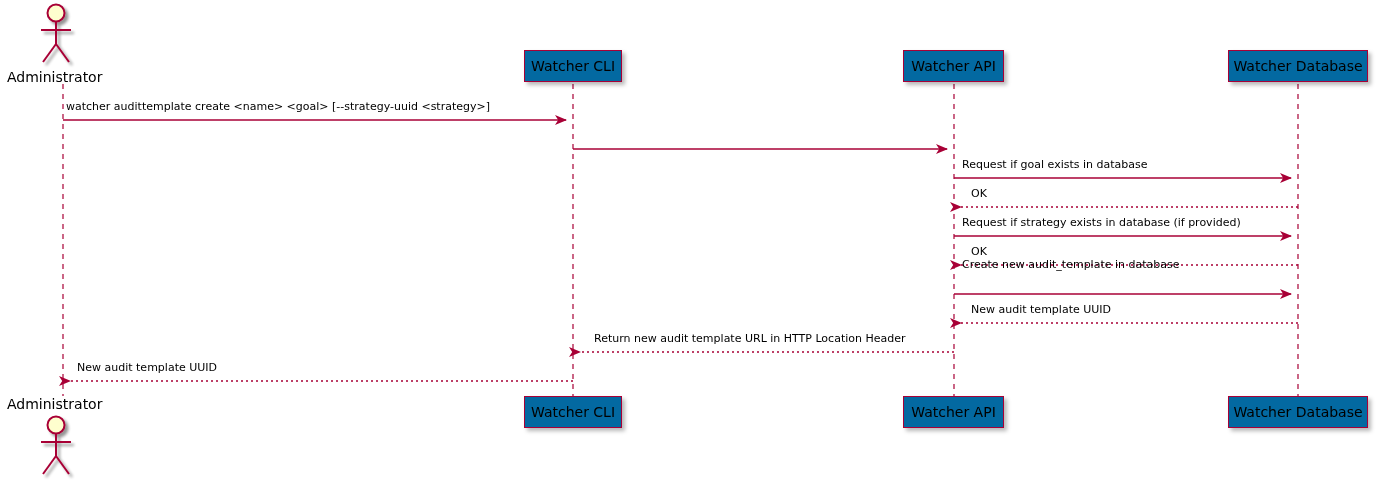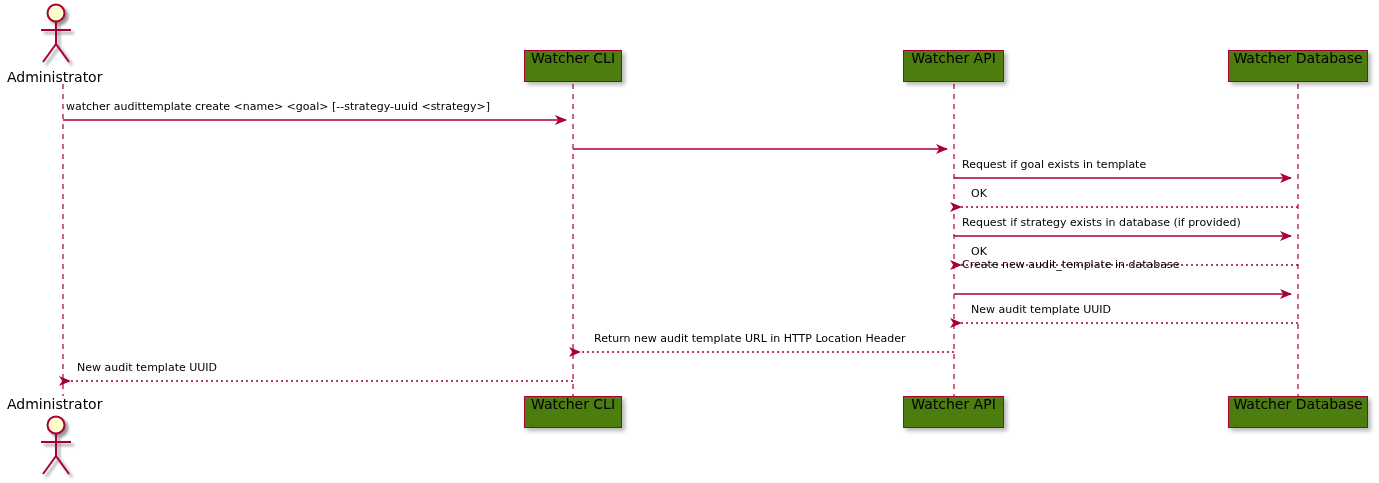--- a/index.html
+++ b/index.html
@@ -21,24 +21,25 @@
     background: #FFFFFF;
   }
   #diagram svg {
     position: absolute;
     top: 0;
     left: 0;
   }
   
   .pbox {
     position: absolute;
-    background: #4d7c0f;
+    background: #0369a1;
     border: 1.5px solid #A80036;
     box-shadow: 3px 3px 4px rgba(0,0,0,0.28);
     display: flex;
+    align-items: center;
     justify-content: center;
     box-sizing: border-box;
   }
   .pbox span {
     font-size: 14px;
     color: #000000;
     white-space: nowrap;
     line-height: 1;
   }
   
@@ -144,21 +145,21 @@
     <span>Watcher API</span>
   </div>
 
   <div class="pbox" style="left:1228px; top:396px; width:140px; height:32px;">
     <span>Watcher Database</span>
   </div>
 
   <div class="msg" style="left:66px; top:101px;">watcher audittemplate create &lt;name&gt; &lt;goal&gt; [--strategy-uuid &lt;strategy&gt;]</div>
 
 
-  <div class="msg" style="left:962px; top:159px;">Request if goal exists in template</div>
+  <div class="msg" style="left:962px; top:159px;">Request if goal exists in database</div>
 
   <div class="msg" style="left:971px; top:188px;">OK</div>
 
   <div class="msg" style="left:962px; top:217px;">Request if strategy exists in database (if provided)</div>
 
   <div class="msg" style="left:971px; top:246px;">OK</div>
 
   <div class="msg" style="left:962px; top:259px;">Create new audit_template in database</div>
 
   <div class="msg" style="left:971px; top:304px;">New audit template UUID</div>

